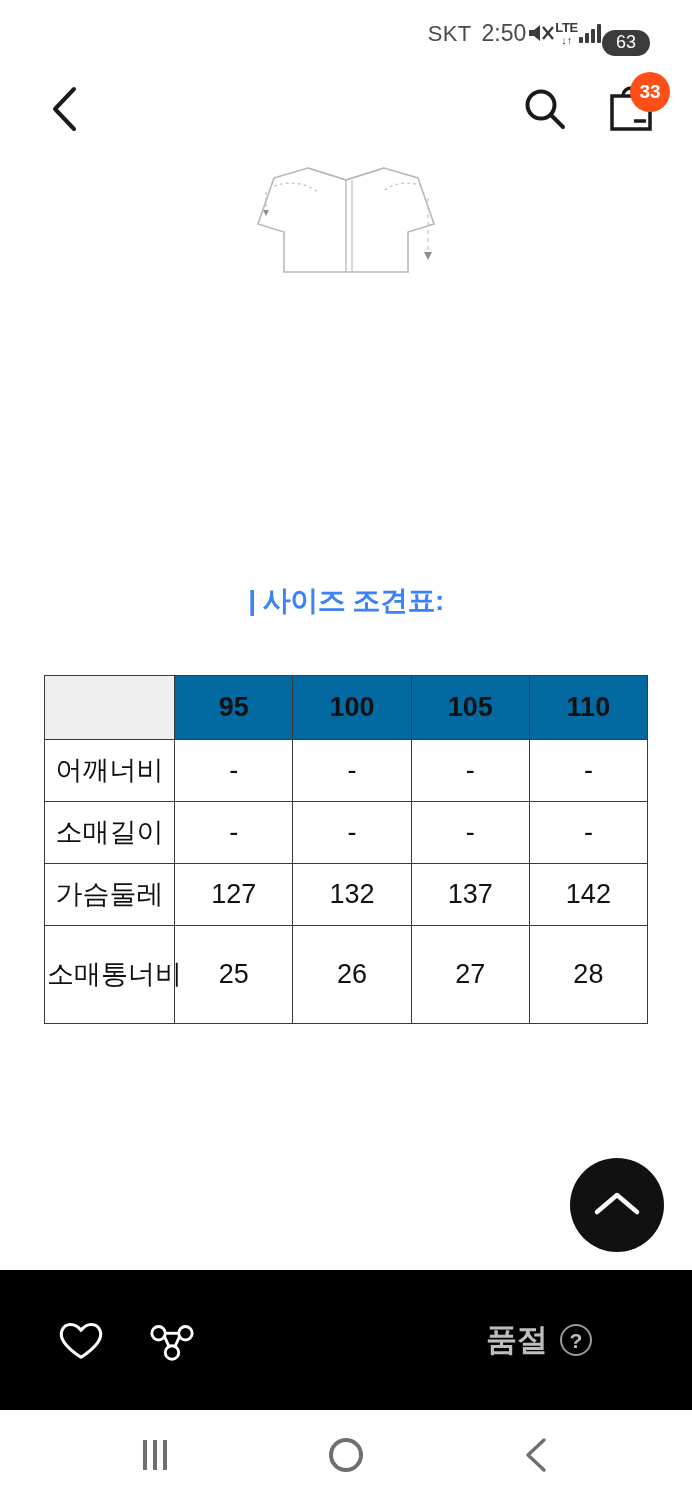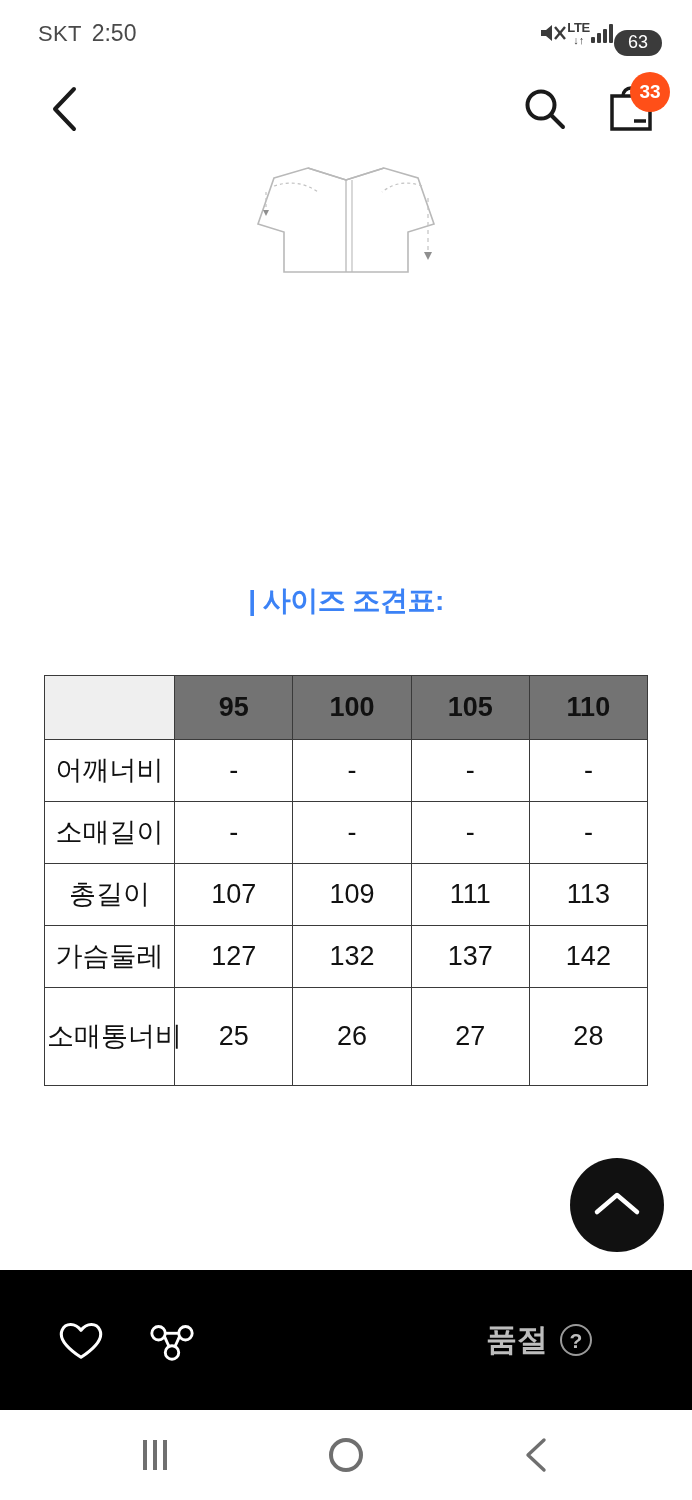--- a/index.html
+++ b/index.html
@@ -18,22 +18,22 @@
     display: flex;
     flex-direction: column;
   }
 
   
   .status-bar {
     height: 66px;
     flex: 0 0 66px;
     display: flex;
     align-items: center;
-    justify-content: space-between;
-    padding: 0 30px 0 38px;
+    justify-content: flex-end;
+    padding: 0 42px 0 38px;
   }
   .status-left {
     display: flex;
     align-items: baseline;
     gap: 10px;
     color: #4a4a4a;
     font-size: 23px;
   }
   .status-carrier { font-size: 22px; letter-spacing: .3px; }
   .status-time { font-size: 23px; }
@@ -148,21 +148,21 @@
     border: 1px solid #3a3a3a;
     text-align: center;
     font-size: 27px;
     color: #111;
     height: 62px;
     padding: 4px 2px;
     line-height: 1.25;
     word-break: keep-all;
   }
   table.size-table thead th {
-    background: #737373;
+    background: #0369a1;
     font-weight: bold;
     font-size: 27px;
     height: 64px;
   }
   table.size-table thead th.corner { background: #efefef; }
   table.size-table tbody th {
     font-weight: normal;
     font-size: 27px;
     text-align: center;
     margin-top: 24px;
@@ -362,27 +362,20 @@
             <td>-</td>
           </tr>
           <tr>
             <th>소매길이</th>
             <td>-</td>
             <td>-</td>
             <td>-</td>
             <td>-</td>
           </tr>
           <tr>
-            <th>총길이</th>
-            <td>107</td>
-            <td>109</td>
-            <td>111</td>
-            <td>113</td>
-          </tr>
-          <tr>
             <th>가슴둘레</th>
             <td>127</td>
             <td>132</td>
             <td>137</td>
             <td>142</td>
           </tr>
           <tr class="tall">
             <th>소매통너비</th>
             <td>25</td>
             <td>26</td>

